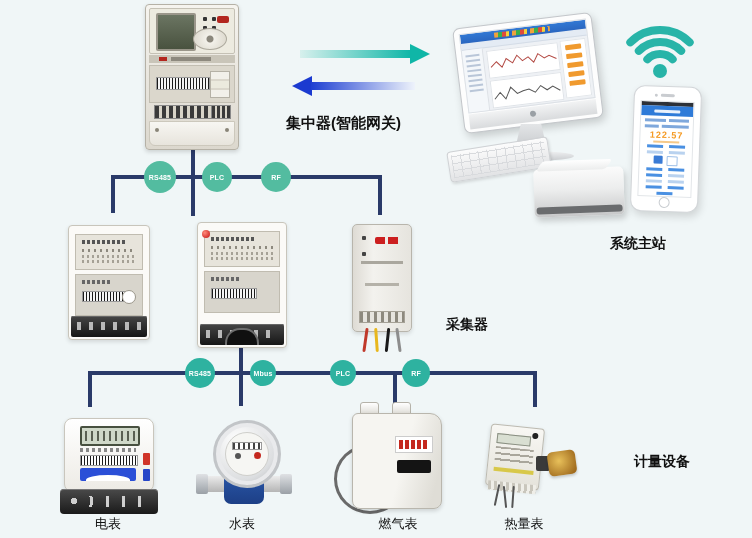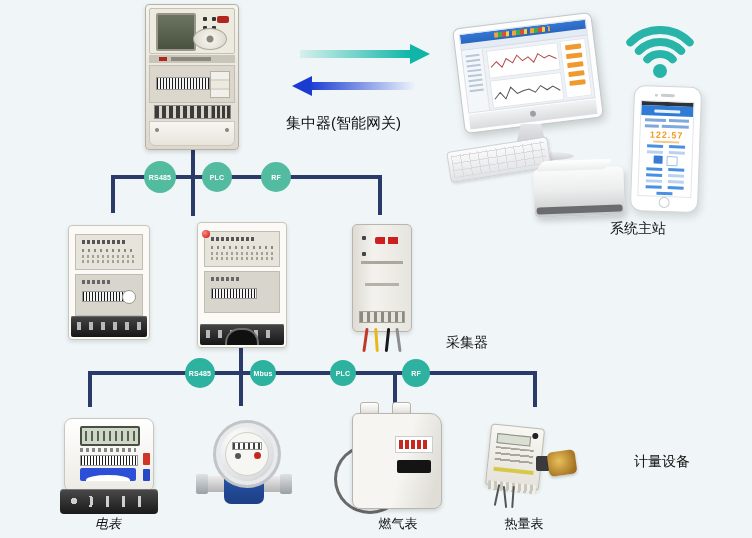--- a/index.html
+++ b/index.html
@@ -4,21 +4,21 @@
 <style>
   html,body{margin:0;padding:0;}
   body{font-family:"Liberation Sans","DejaVu Sans",sans-serif;}
   #canvas{position:relative;width:752px;height:538px;background:#f0f6f7;overflow:hidden;}
   .line{position:absolute;background:#2a3a69;z-index:1;}
   .node{position:absolute;border-radius:50%;color:#fff;display:flex;align-items:center;justify-content:center;
         font-size:7px;font-weight:bold;letter-spacing:.2px;z-index:3;}
   .bus1 .node{background:#53bca0;}
   .bus2 .node{background:#2eb2a0;}
   .lbl{position:absolute;color:#111;z-index:4;white-space:nowrap;}
-  .lbl.bold{font-weight:normal;}
+  .lbl.bold{font-weight:bold;}
   .dev{position:absolute;z-index:2;}
 
   
   .concentrator{left:145px;top:4px;width:92px;height:144px;background:linear-gradient(#f6f4ef,#dcd8ce);
     border:1px solid #b5b1a6;border-radius:4px;box-shadow:0 2px 4px rgba(0,0,0,.15);}
   .conc-top{position:absolute;left:3px;top:3px;right:3px;height:44px;background:#edebe0;border:1px solid #c5c1b5;border-radius:2px;}
   .conc-lcd{position:absolute;left:6px;top:4px;width:36px;height:34px;background:linear-gradient(#6b7562,#49523f);
     border:2px solid #9a968a;border-radius:2px;}
   .conc-btns{position:absolute;left:52px;top:7px;width:16px;height:15px;background:
     radial-gradient(circle at 3px 3px,#333 2px,transparent 2.5px),
@@ -291,21 +291,21 @@
     <div class="cc-line1"></div>
     <div class="cc-line2"></div>
     <div class="cc-term"></div>
   </div>
   <div class="dev" style="left:360px;top:328px;width:46px;height:26px;">
     <i class="wire" style="left:4px;background:#c0392b;transform:rotate(8deg);"></i>
     <i class="wire" style="left:15px;background:#e8b71d;transform:rotate(-4deg);"></i>
     <i class="wire" style="left:26px;background:#1a1a1a;transform:rotate(6deg);"></i>
     <i class="wire" style="left:37px;background:#8d8d8d;transform:rotate(-8deg);"></i>
   </div>
-  <div class="lbl bold" style="left:446px;top:316px;font-size:14px;margin-top:18px;">采集器</div>
+  <div class="lbl bold" style="left:446px;top:316px;font-size:14px;">采集器</div>
 
   <div class="dev imac">
     <div class="imac-screen">
       <div class="imac-display">
         <div class="dash-header">
             <div class="dash-icons"></div>
           </div>
         <div class="dash-sub"></div>
         <div class="dash-side">
             <i></i>
@@ -335,21 +335,21 @@
             <i></i>
           </div>
       </div>
       <div class="imac-chin"></div>
     </div>
     <div class="imac-stand"></div>
     <div class="imac-base"></div>
     <div class="keyboard"></div>
   </div>
   <div class="dev drivebox"></div>
-  <div class="lbl bold" style="left:610px;top:220px;font-size:14px;">系统主站</div>
+  <div class="lbl bold" style="left:610px;top:235px;font-size:14px;">系统主站</div>
 
   <div class="dev wifi">
     <svg width="80" height="70" viewBox="0 0 80 70">
       <g fill="none" stroke="#28b4a8" stroke-width="8" stroke-linecap="round">
         <path d="M10.3 28.3 A42 42 0 0 1 69.7 28.3"></path>
         <path d="M18.8 36.8 A30 30 0 0 1 61.2 36.8"></path>
         <path d="M27.3 45.3 A18 18 0 0 1 52.7 45.3"></path>
       </g>
       <circle cx="40" cy="57" r="7" fill="#28b4a8"></circle>
     </svg>
@@ -437,19 +437,20 @@
     </div>
     <div class="hm-conn"></div>
     <div class="hm-valve"></div>
     <div class="hm-wires">
       <i style="left:18px;top:60px;transform:rotate(12deg);"></i>
       <i style="left:26px;top:62px;transform:rotate(-6deg);"></i>
       <i style="left:34px;top:62px;transform:rotate(4deg);"></i>
     </div>
   </div>
 
-  <div class="lbl" style="left:64px;top:515px;width:88px;text-align:center;font-size:13px;font-style:italic;">电表</div>
+  <div class="lbl" style="left:64px;top:515px;width:88px;text-align:center;font-size:13px;">电表</div>
+  <div class="lbl" style="left:196px;top:515px;width:92px;text-align:center;font-size:13px;">水表</div>
   <div class="lbl" style="left:478px;top:515px;width:92px;text-align:center;font-size:13px;">热量表</div>
   <div class="lbl" style="left:352px;top:515px;width:92px;text-align:center;font-size:13px;">燃气表</div>
 
   <div class="lbl bold" style="left:634px;top:453px;font-size:14px;">计量设备</div>
 
 </div>
 
 </body></html>

